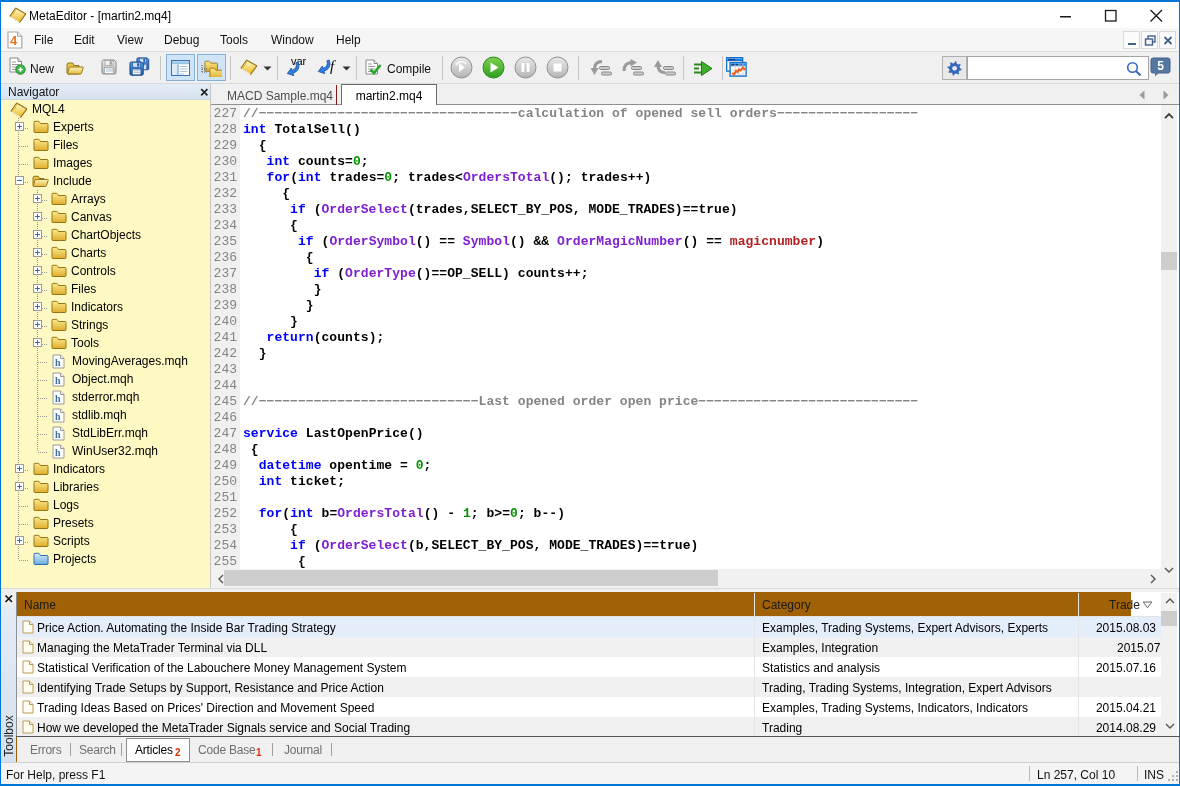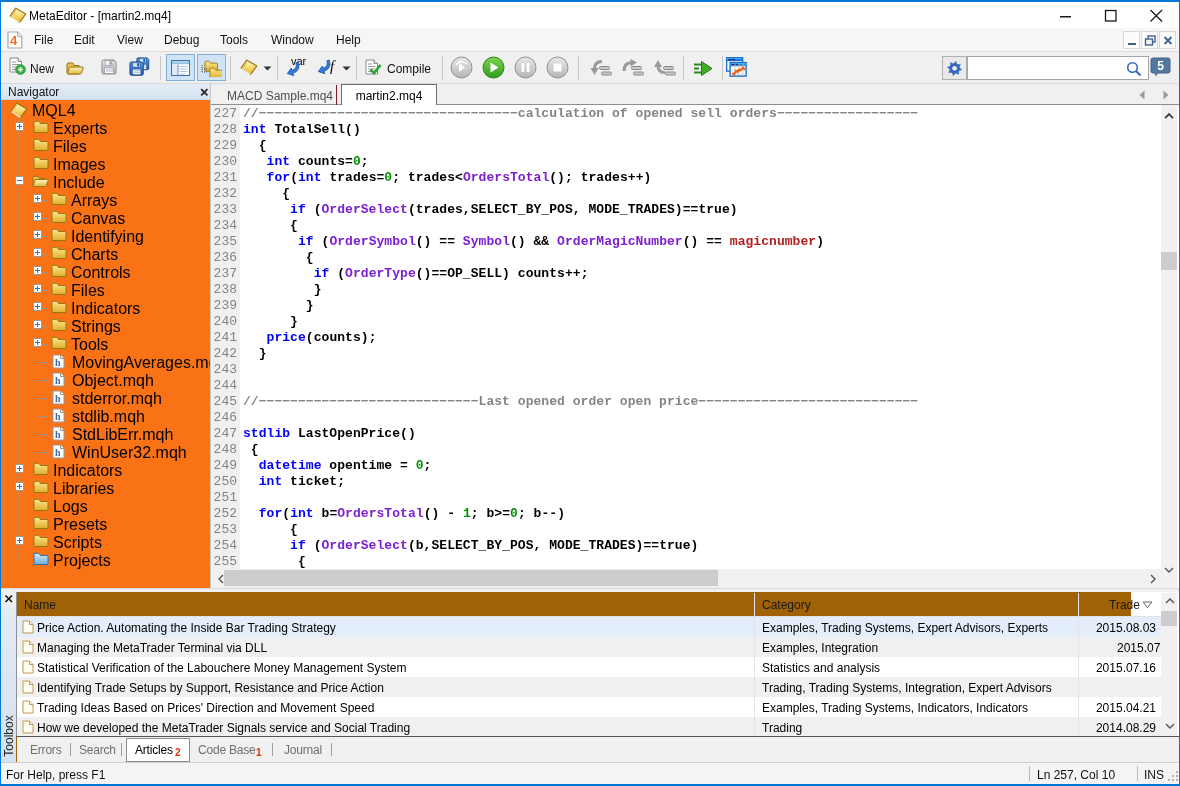--- a/index.html
+++ b/index.html
@@ -7,25 +7,25 @@
 #win{position:relative;width:1180px;height:786px;background:#fff;overflow:hidden}
 .abs{position:absolute}
 #titlebar{left:1px;top:2px;width:1178px;height:26px;background:#fff}
 #title-text{left:28px;top:7px;font-size:12px;color:#000}
 #menubar{left:1px;top:28px;width:1178px;height:24px;background:#f6f6f6;border-bottom:1px solid #dcdcdc}
 .menu{position:absolute;top:5px;font-size:12px;color:#111}
 #toolbar{left:1px;top:52px;width:1178px;height:32px;background:#f0f0f0;border-bottom:1px solid #d9d9d9}
 .tsep{position:absolute;top:4px;width:1px;height:24px;background:#c6c6c6}
 .tlabel{position:absolute;top:10px;font-size:12px;color:#111}
 .togglebtn{position:absolute;top:2px;width:29px;height:27px;background:#cfe4f7;border:1px solid #84b0d7}
-#nav{left:1px;top:84px;width:209px;height:504px;background:#f97316}
+#nav{left:1px;top:84px;width:209px;height:504px;background:#fef9c3}
 #navheader{left:0;top:0;width:209px;height:16px;background:linear-gradient(#e4edf7,#d7e3f0);border-bottom:1px solid #c8d4e2}
 #navheader span{position:absolute;left:7px;top:1px;font-size:12px;color:#111}
 #navsep{left:210px;top:84px;width:1px;height:504px;background:#c6c6c6}
-.trow{position:absolute;font-size:16px;color:#000;white-space:nowrap}
+.trow{position:absolute;font-size:12px;color:#000;white-space:nowrap}
 .dotv{position:absolute;width:1px;background-image:repeating-linear-gradient(to bottom,#9a9a9a 0 1px,transparent 1px 2px)}
 .doth{position:absolute;height:1px;background-image:repeating-linear-gradient(to right,#9a9a9a 0 1px,transparent 1px 2px)}
 .expbox{position:absolute;width:9px;height:9px;background:#fff;border:1px solid #9a9a9a}
 .expbox i{position:absolute;left:1px;top:3px;width:5px;height:1px;background:#3c6cb5}
 .expbox b{position:absolute;left:3px;top:1px;width:1px;height:5px;background:#3c6cb5}
 #tabbar{left:211px;top:84px;width:968px;height:21px;background:#f0f0f0;border-bottom:1px solid #8e8e8e}
 #tab1{position:absolute;left:1px;top:1px;width:125px;height:20px;color:#4e4e4e;font-size:12px;text-align:left;padding-left:15px;border-right:1px solid #7f1d1d;padding-top:4px}
 #tab2{position:absolute;left:130px;top:0px;width:96px;height:21px;background:#fff;border:1px solid #6b6b6b;border-bottom:none;color:#000;font-size:12px;text-align:center;padding-top:4px}
 #editor{left:211px;top:105px;width:952px;height:464px;background:#fff;overflow:hidden}
 #gutter{position:absolute;left:0;top:0;width:29px;height:464px;background:#f0f0f0}
@@ -530,21 +530,21 @@
         <svg width="16" height="13" viewBox="0 0 16 13">
           <defs>
             <linearGradient id="g24" x1="0" y1="0" x2="0" y2="1">
               <stop offset="0" stop-color="#fbe98f"></stop>
               <stop offset="1" stop-color="#dfae2c"></stop>
             </linearGradient>
           </defs>
           <path d="M1 3.5 L1 11.5 Q1 12.5 2 12.5 L14 12.5 Q15 12.5 15 11.5 L15 4.5 Q15 3.5 14 3.5 L7.5 3.5 L6.3 1.8 Q6 1.3 5.4 1.3 L2 1.3 Q1 1.3 1 2.3 Z" fill="url(#g24)" stroke="#967614" stroke-width="1"></path>
         </svg>
       </div>
-<div class="trow" style="left:70px;top:144px">Identifying</div>
+<div class="trow" style="left:70px;top:144px">ChartObjects</div>
 <div class="doth" style="left:37px;top:170px;width:9px"></div>
 <div class="expbox" style="left:32px;top:164px">
         <i></i>
         <b></b>
       </div>
 <div class="abs" style="left:50px;top:162px">
         <svg width="16" height="13" viewBox="0 0 16 13">
           <defs>
             <linearGradient id="g25" x1="0" y1="0" x2="0" y2="1">
               <stop offset="0" stop-color="#fbe98f"></stop>
@@ -834,27 +834,27 @@
    <span class="k">for</span>(<span class="k">int</span> trades=<span class="n">0</span>; trades&lt;<span class="f">OrdersTotal</span>(); trades++)
      {
       <span class="k">if</span> (<span class="f">OrderSelect</span>(trades,SELECT_BY_POS, MODE_TRADES)==true)
       {
        <span class="k">if</span> (<span class="f">OrderSymbol</span>() == <span class="f">Symbol</span>() &amp;&amp; <span class="f">OrderMagicNumber</span>() == <span class="r">magicnumber</span>)
         {
          <span class="k">if</span> (<span class="f">OrderType</span>()==OP_SELL) counts++;
          }
         }
       }
-   <span class="k">price</span>(counts);
+   <span class="k">return</span>(counts);
   }
 
 
 <span class="c">//−−−−−−−−−−−−−−−−−−−−−−−−−−−−Last opened order open price−−−−−−−−−−−−−−−−−−−−−−−−−−−−</span>
 
-<span class="k">stdlib</span> LastOpenPrice()
+<span class="k">service</span> LastOpenPrice()
  {
   <span class="k">datetime</span> opentime = <span class="n">0</span>;
   <span class="k">int</span> ticket;
 
   <span class="k">for</span>(<span class="k">int</span> b=<span class="f">OrdersTotal</span>() - <span class="n">1</span>; b&gt;=<span class="n">0</span>; b--)
       {
       <span class="k">if</span> (<span class="f">OrderSelect</span>(b,SELECT_BY_POS, MODE_TRADES)==true)
        {</div>
   </div>
   <div class="abs sb" style="left:1161px;top:105px;width:16px;height:483px">

